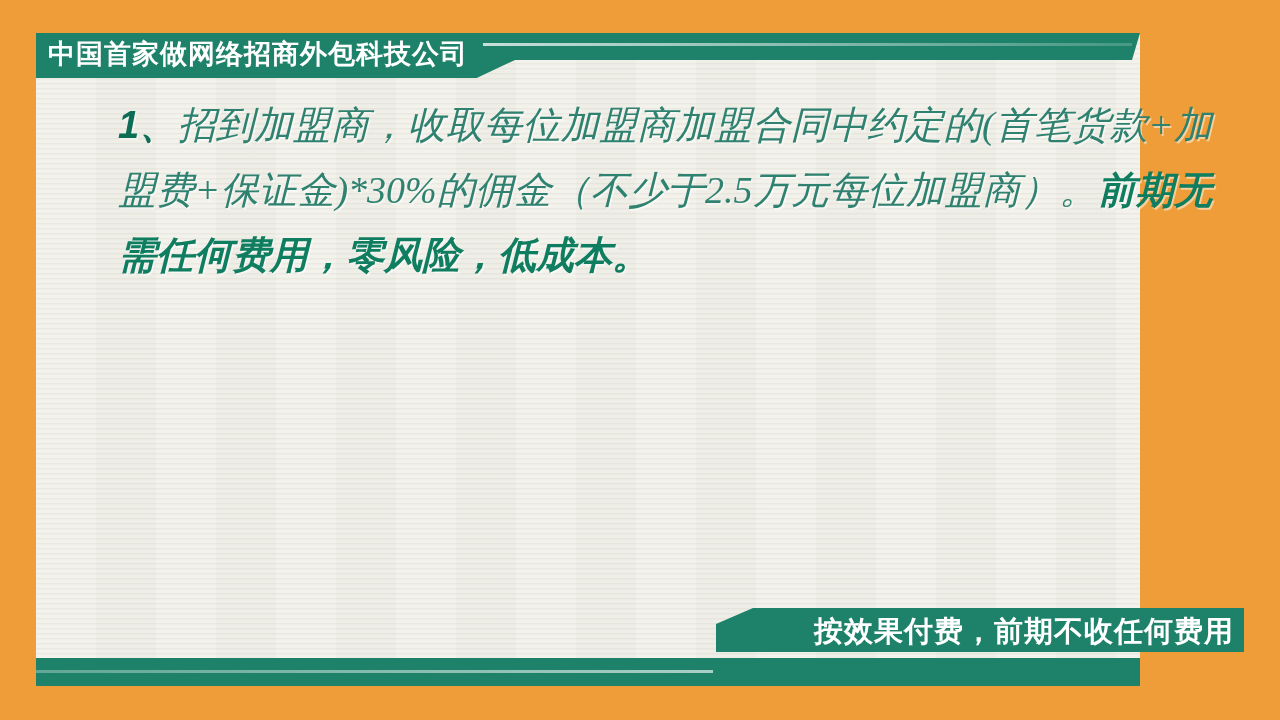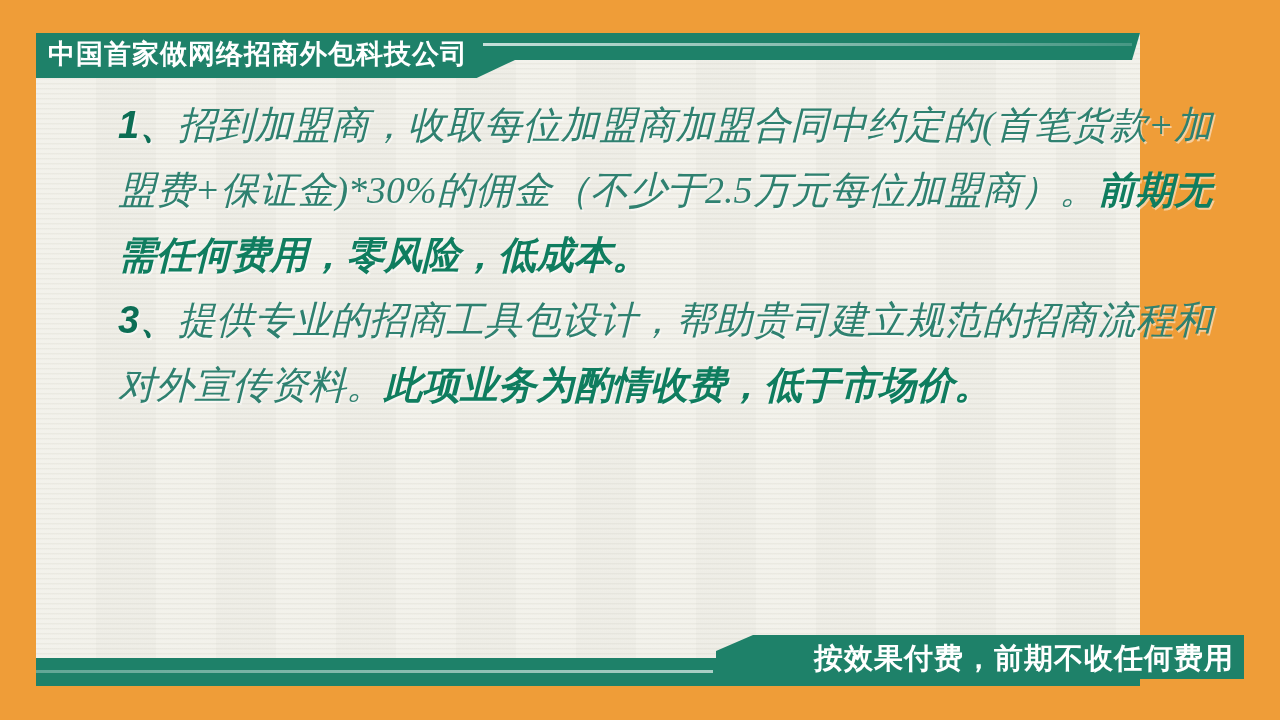--- a/index.html
+++ b/index.html
@@ -80,21 +80,21 @@
     position: absolute; left: 0; top: 625px;
     width: 100%; height: 28px;
     background: #1E8169;
   }
   .footer-line {
     position: absolute; left: 0; top: 637px;
     width: 677px; height: 3px;
     background: linear-gradient(90deg, rgba(255,255,255,0.30), rgba(255,255,255,0.62));
   }
   .footer-block {
-    position: absolute; left: 680px; top: 602px;
+    position: absolute; left: 680px; top: 575px;
     width: 528px; height: 44px;
     background: #1E8169;
     clip-path: polygon(37px 0, 100% 0, 100% 100%, 0 100%, 0 16px);
   }
   .footer-text {
     display: block;
     text-align: right;
     padding-right: 10px;
     line-height: 46px;
     font-size: 29px;
@@ -110,21 +110,20 @@
 <div class="slide">
 
   <div class="header-strip"></div>
   <div class="header-block">
     <span class="header-title">中国首家做网络招商外包科技公司</span>
   </div>
   <div class="header-line"></div>
 
   <div class="body-text">
     <p class="para"><span class="num">1、</span><span class="reg">招到加盟商，收取每位加盟商加盟合同中约定的(首笔货款+加盟费+保证金)*30%的佣金（不少于2.5万元每位加盟商）。</span><span class="em">前期无需任何费用，零风险，低成本。</span></p>
-    <p class="para"><span class="num">3、</span><span class="reg">提供专业的招商工具包设计，帮助贵司建立规范的招商流程和对外宣传资料。</span><span class="em">此项业务为酌情收费，低于市场价。</span></p>
   </div>
 
   <div class="footer-strip"></div>
   <div class="footer-line"></div>
   <div class="footer-block">
     <span class="footer-text">按效果付费，前期不收任何费用</span>
   </div>
 
 </div>
 

